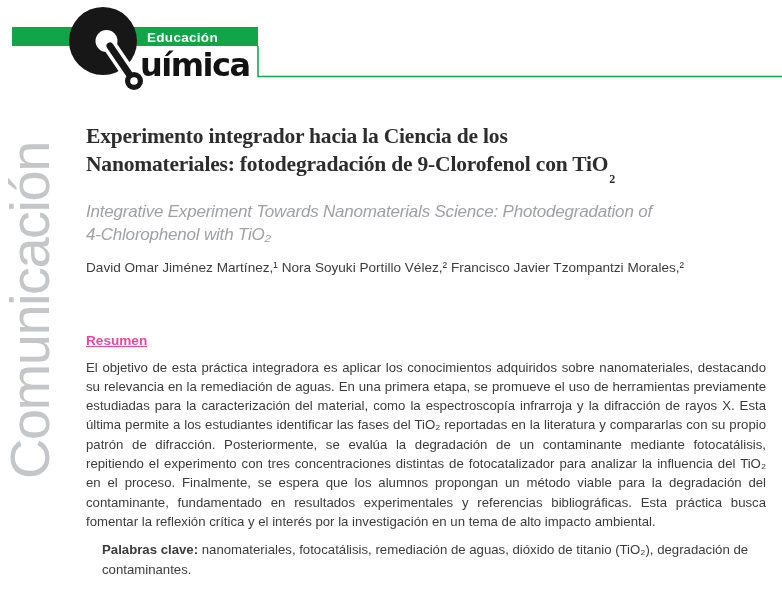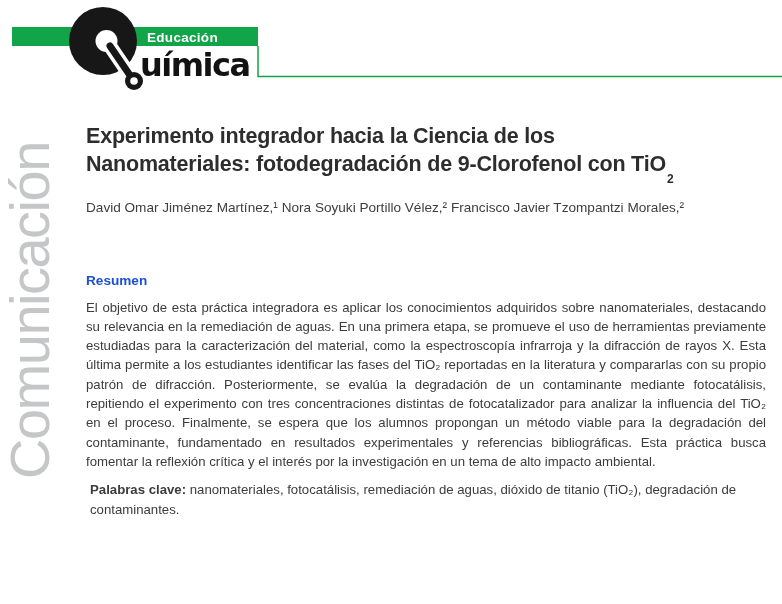--- a/index.html
+++ b/index.html
@@ -37,21 +37,21 @@
   }
 
   
   .article {
     position: absolute;
     left: 86px; top: 122px;
     width: 690px;
   }
   .title {
     margin: 0;
-    font-family: Liberation Sans, sans-serif;
+    font-family: Liberation Serif, serif;
     font-weight: 700;
     font-size: 21.5px;
     line-height: 28px;
     letter-spacing: -0.2px;
     color: #2d2d2d;
     white-space: nowrap;
   }
   .title sub {
     font-size: 12px;
     line-height: 0;
@@ -60,41 +60,42 @@
   }
   .subtitle {
     margin: 22px 0 0 0;
     font-style: italic;
     font-size: 17px;
     line-height: 23px;
     color: #9fa1a4;
     letter-spacing: -0.2px;
   }
   .authors {
-    margin: 20px 0 0 0;
+    margin: 12px 0 0 0;
     font-size: 13.6px;
     line-height: 19.5px;
     color: #3e3e3e;
   }
   .abstract-heading {
     margin: 53px 0 8px 0;
     font-size: 13.6px;
     line-height: 19px;
     font-weight: bold;
-    color: #1d4ed8;
+    color: #ec4899;
+    text-decoration: underline;
   }
   .abstract-body {
     margin: 4px 10px 0 0;
     font-size: 13.2px;
     line-height: 19.3px;
     text-align: justify;
     color: #3c3c3c;
   }
   .keywords {
-    margin: 9px 0 0 4px;
+    margin: 9px 0 0 16px;
     font-size: 13.2px;
     line-height: 19.5px;
     color: #3c3c3c;
   }
   .keywords .kw-label { font-weight: bold; }
 </style>
 </head>
 <body>
 
 <div class="page">
@@ -117,20 +118,21 @@
     <text class="logo-educacion" x="147" y="41.5" fill="#ffffff">Educación</text>
     <text class="logo-quimica" x="140" y="76" fill="#121212">uímica</text>
   </svg>
 
   <div class="section-label">Comunicación</div>
 
   <div class="article">
 
     <h1 class="title"><span>Experimento integrador hacia la Ciencia de los</span><br><span>Nanomateriales: fotodegradación de 9-Clorofenol con TiO</span><sub>2</sub></h1>
 
+    <p class="subtitle"><span>Integrative Experiment Towards Nanomaterials Science: Photodegradation of</span><br><span>4-Chlorophenol with TiO₂</span></p>
 
     <p class="authors"><span>David Omar Jiménez Martínez,¹ Nora Soyuki Portillo Vélez,² Francisco Javier Tzompantzi Morales,²</span><br></p>
 
     <h2 class="abstract-heading">Resumen</h2>
 
     <p class="abstract-body">El objetivo de esta práctica integradora es aplicar los conocimientos adquiridos sobre nanomateriales, destacando su relevancia en la remediación de aguas. En una primera etapa, se promueve el uso de herramientas previamente estudiadas para la caracterización del material, como la espectroscopía infrarroja y la difracción de rayos X. Esta última permite a los estudiantes identificar las fases del TiO₂ reportadas en la literatura y compararlas con su propio patrón de difracción. Posteriormente, se evalúa la degradación de un contaminante mediante fotocatálisis, repitiendo el experimento con tres concentraciones distintas de fotocatalizador para analizar la influencia del TiO₂ en el proceso. Finalmente, se espera que los alumnos propongan un método viable para la degradación del contaminante, fundamentado en resultados experimentales y referencias bibliográficas. Esta práctica busca fomentar la reflexión crítica y el interés por la investigación en un tema de alto impacto ambiental.</p>
 
     <p class="keywords"><span class="kw-label">Palabras clave:</span><span> nanomateriales, fotocatálisis, remediación de aguas, dióxido de titanio (TiO₂), degradación de contaminantes.</span></p>
 
   </div>

